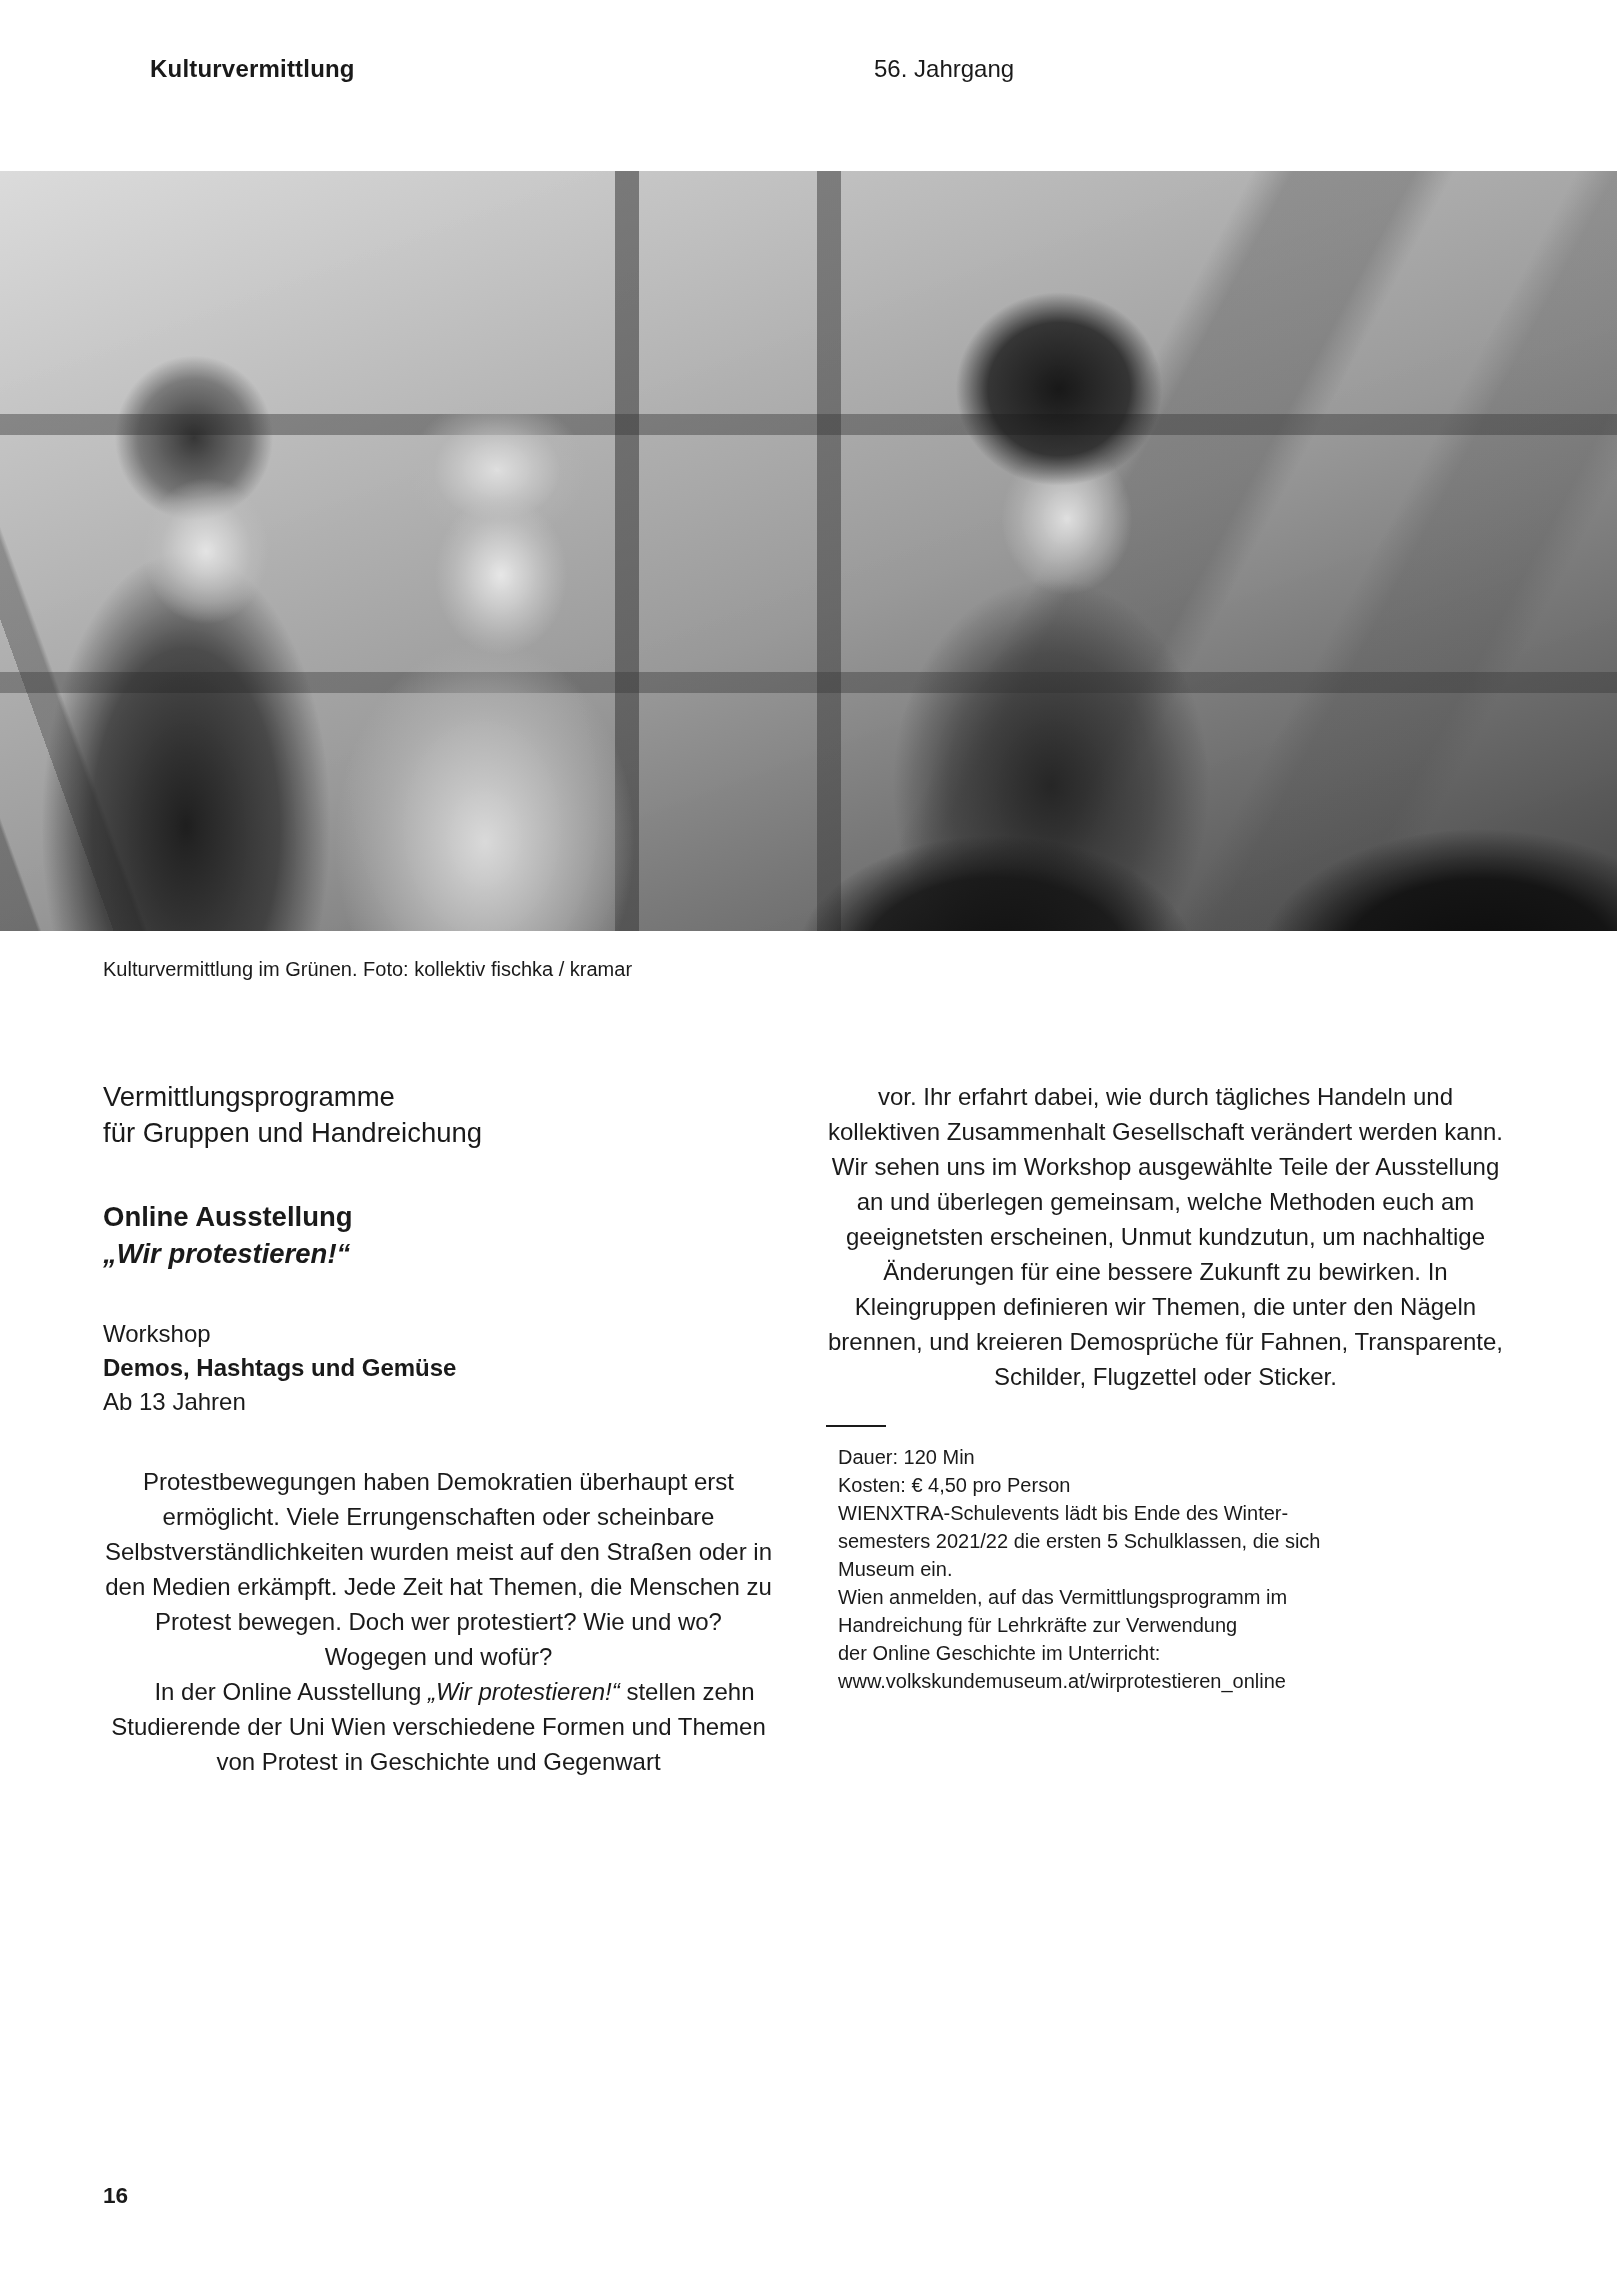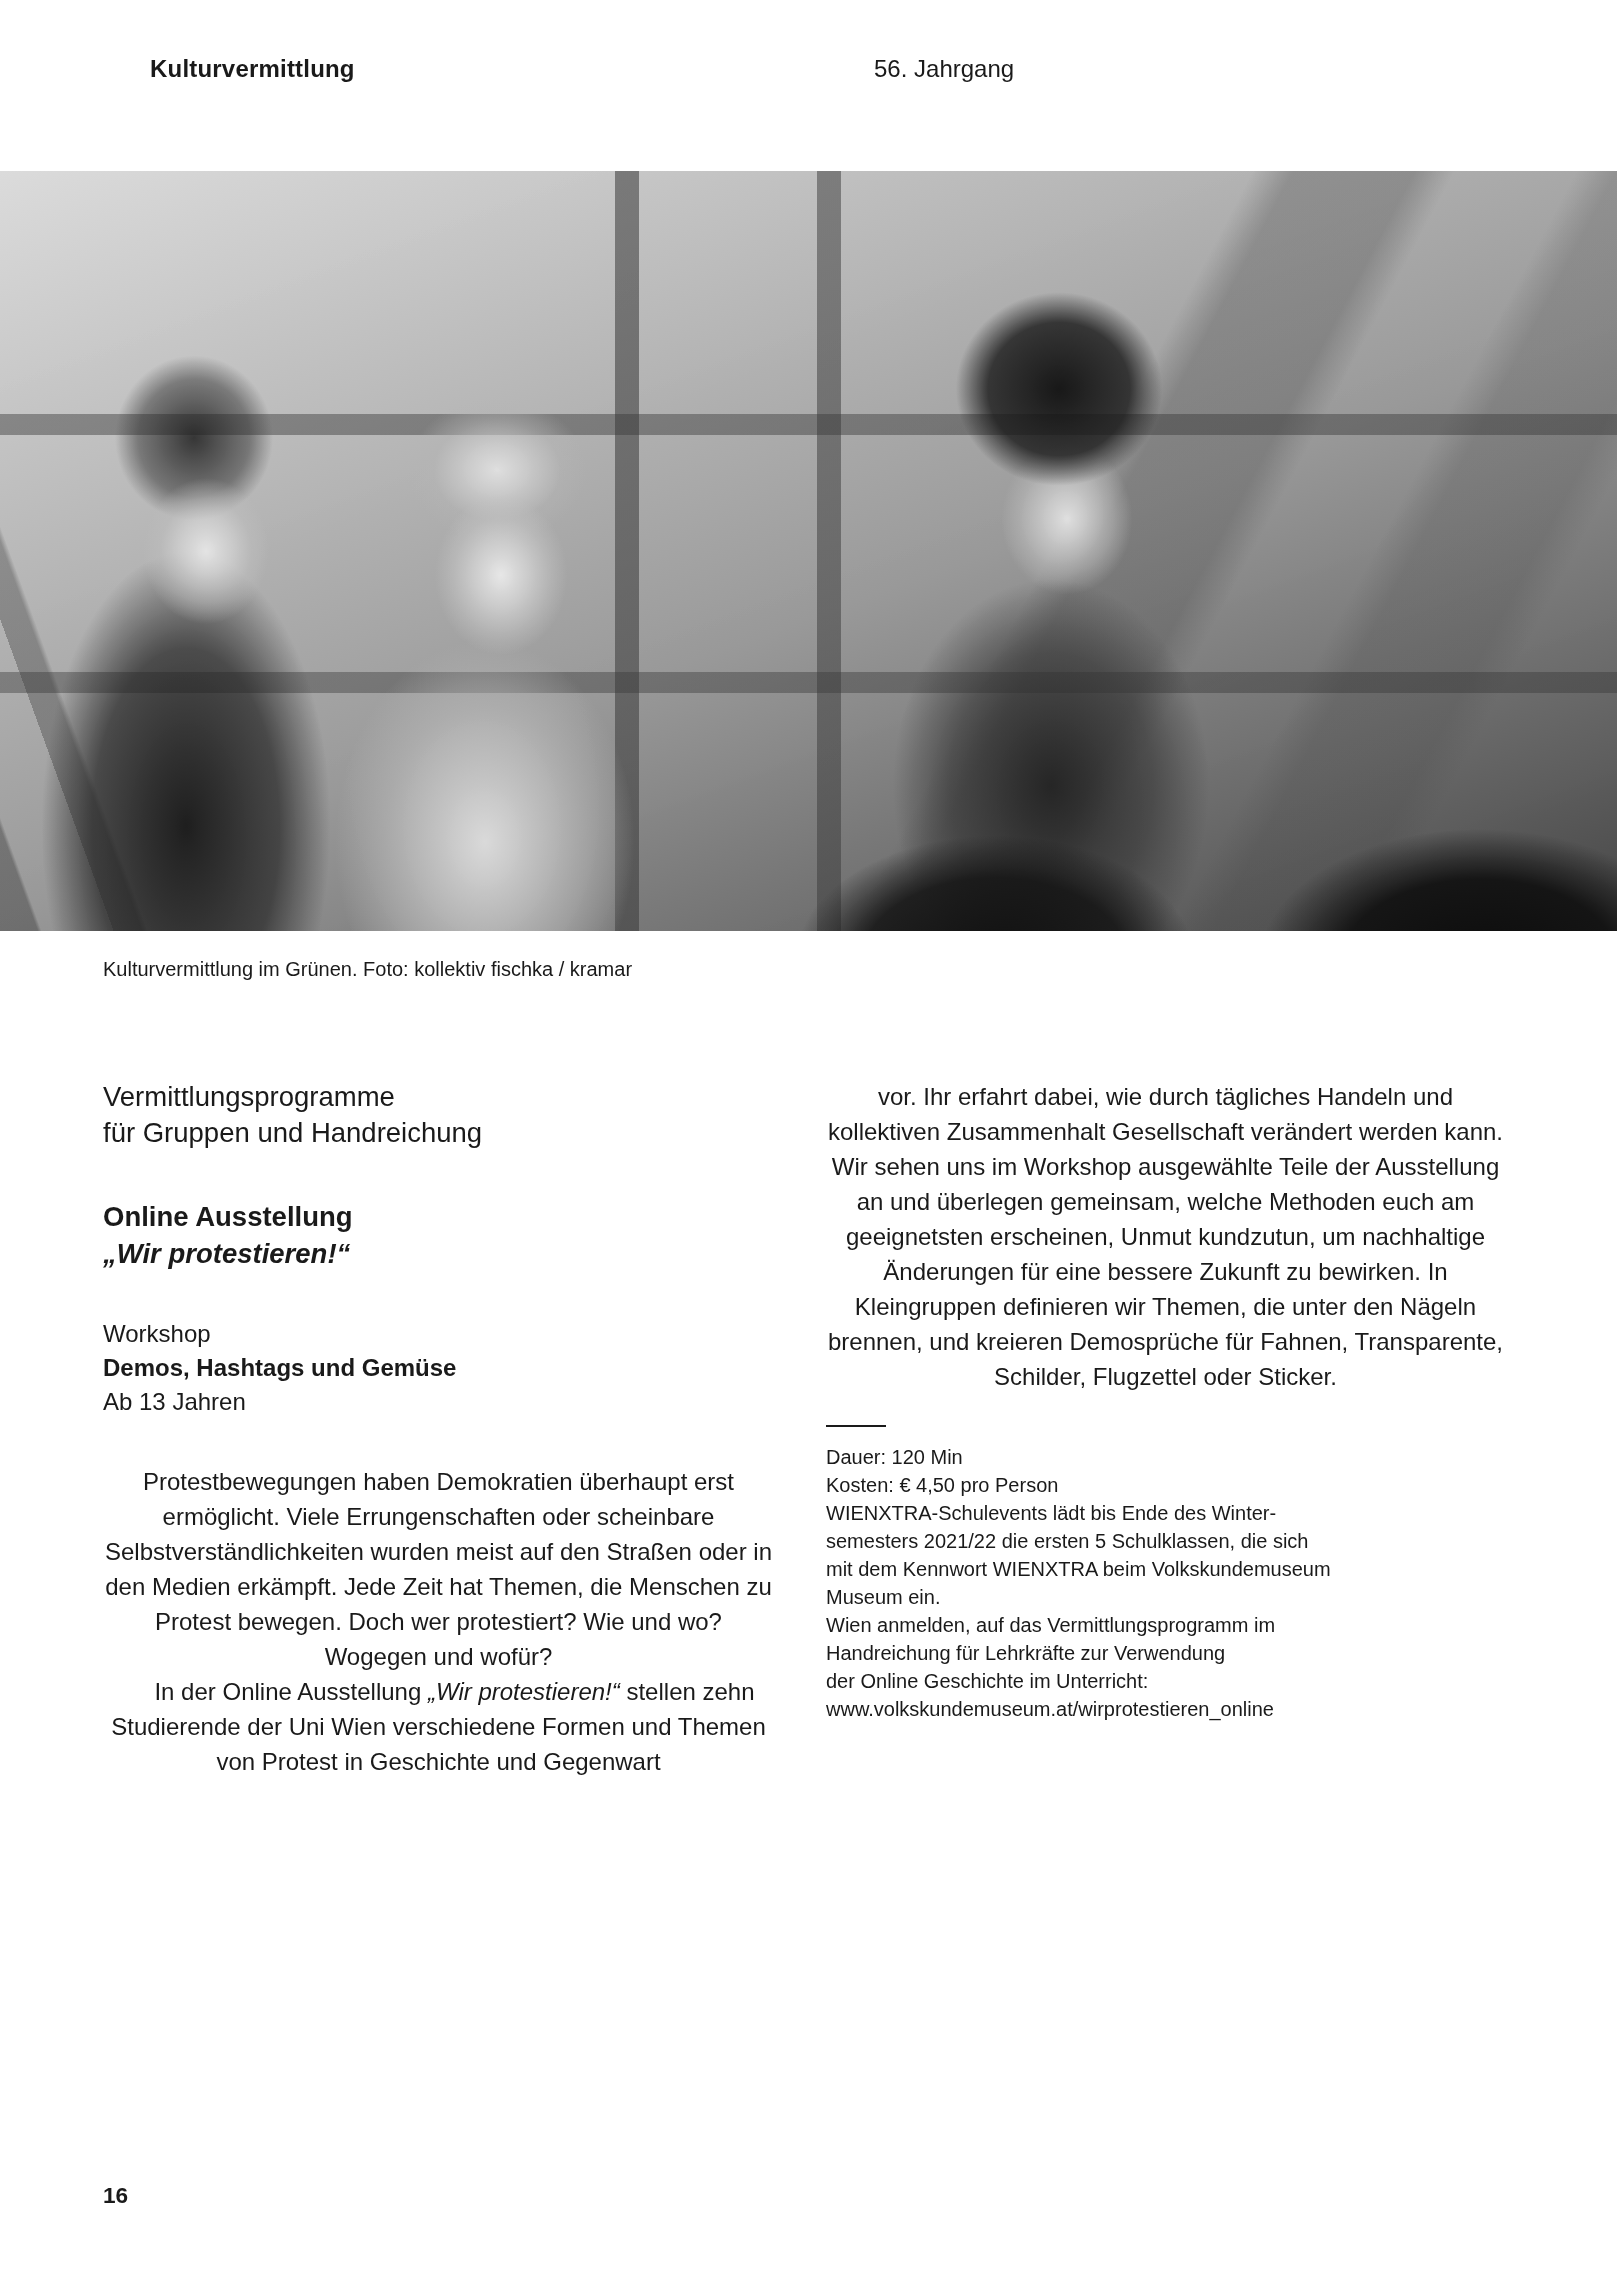--- a/index.html
+++ b/index.html
@@ -157,21 +157,21 @@
   .rule {
     width: 60px;
     height: 2.4px;
     background: #1a1a1a;
     margin: 31px 0 16px 0;
   }
 
   .fine-print {
     font-size: 20px;
     line-height: 28px;
-    margin: 0;
+    margin: 12px;
   }
   .fine-print .fp-line { display: block; }
 
   .folio {
     position: absolute;
     left: 103px;
     top: 2183px;
     font-size: 22.6px;
     font-weight: bold;
   }
@@ -220,21 +220,20 @@
       <p>vor. Ihr erfahrt dabei, wie durch tägliches Handeln und kollektiven Zusammenhalt Gesellschaft verändert werden kann. Wir sehen uns im Workshop ausgewählte Teile der Ausstellung an und überlegen gemeinsam, welche Methoden euch am geeignetsten erscheinen, Unmut kundzutun, um nachhaltige Änderungen für eine bessere Zukunft zu bewirken. In Kleingruppen definieren wir Themen, die unter den Nägeln brennen, und kreieren Demosprüche für Fahnen, Transparente, Schilder, Flugzettel oder Sticker.</p>
     </div>
 
     <div class="rule"></div>
 
     <div class="fine-print">
       <span class="fp-line">Dauer: 120 Min</span>
       <span class="fp-line">Kosten: € 4,50 pro Person</span>
       <span class="fp-line">WIENXTRA-Schulevents lädt bis Ende des Winter-</span>
       <span class="fp-line">semesters 2021/22 die ersten 5 Schulklassen, die sich</span>
-      <span class="fp-line">mit dem Kennwort WIENXTRA beim Volkskundemuseum</span>
       <span class="fp-line">Museum ein.</span>
       <span class="fp-line">Wien anmelden, auf das Vermittlungsprogramm im</span>
       <span class="fp-line">Handreichung für Lehrkräfte zur Verwendung</span>
       <span class="fp-line">der Online Geschichte im Unterricht:</span>
       <span class="fp-line">www.volkskundemuseum.at/wirprotestieren_online</span>
     </div>
   </div>
 
   <div class="folio">16</div>
 

